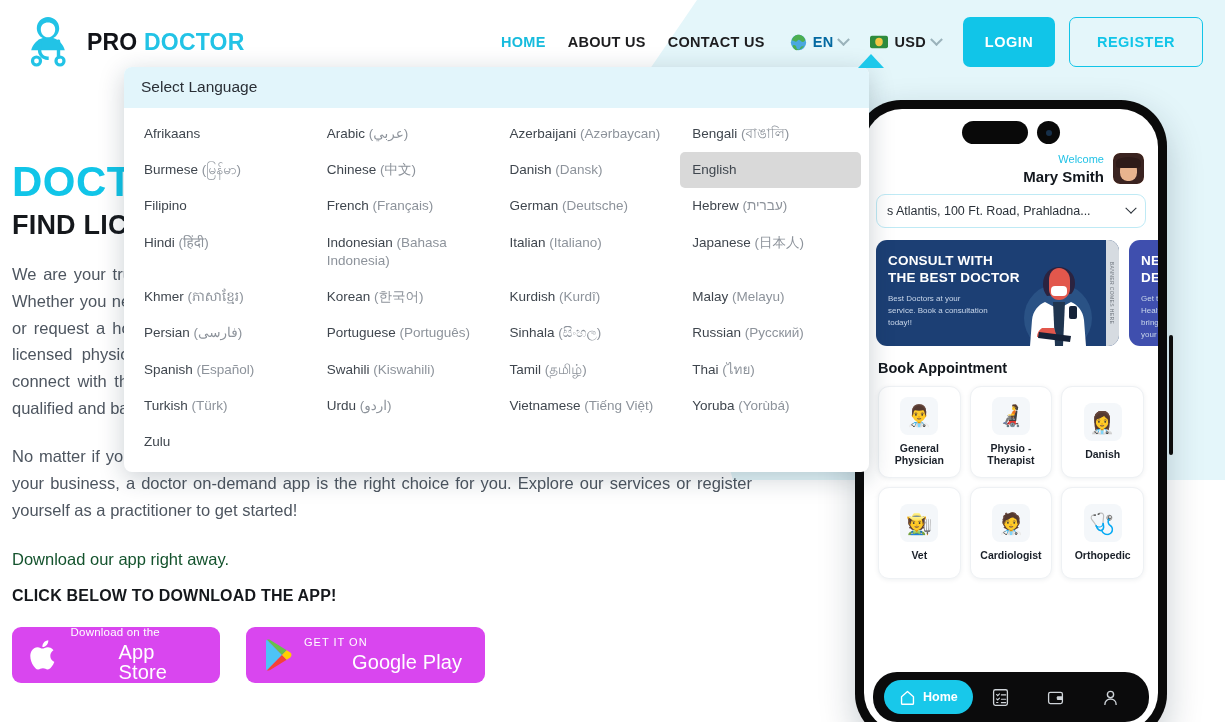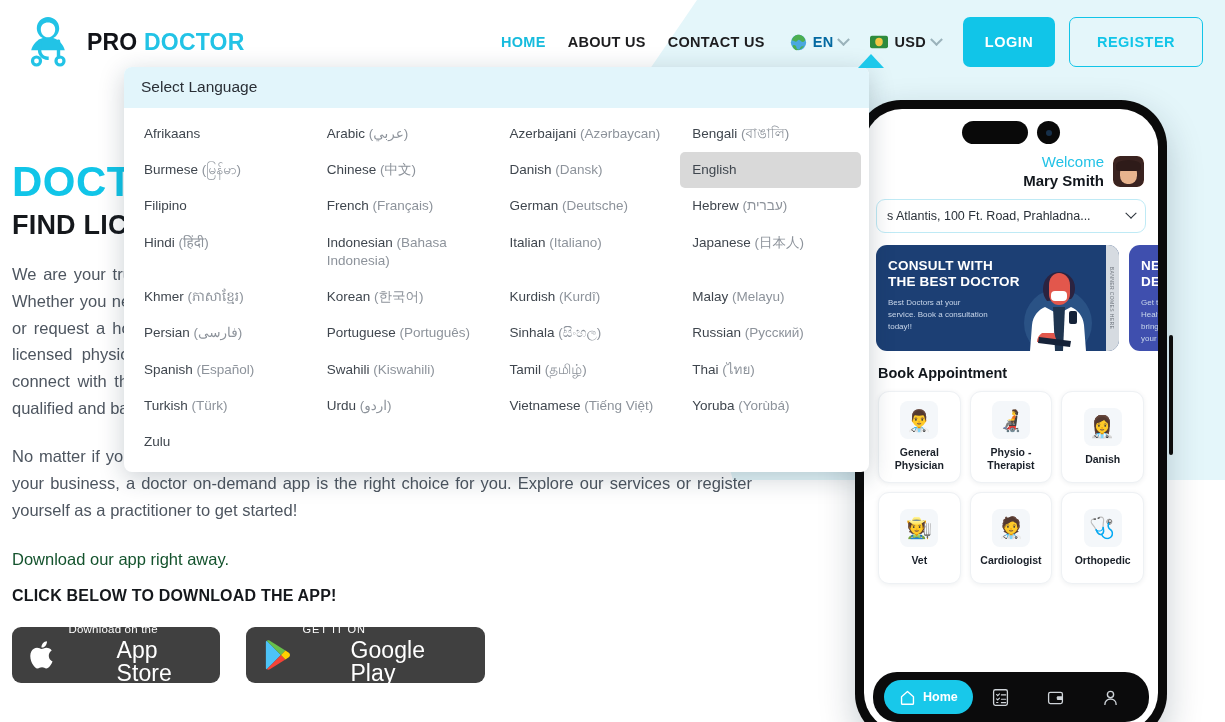--- a/index.html
+++ b/index.html
@@ -120,30 +120,30 @@
     max-width: 740px;
   }
   .hero-p.second { margin-top: 22px; }
   .hero-small { font-size: 16.5px; color: #14532d; margin-top: 26px; }
   .hero-cta {
     font-size: 16px; font-weight: bold; color: #15181c;
     letter-spacing: .2px; margin-top: 18px;
   }
   .store-row { display: flex; gap: 26px; margin-top: 22px; }
   .store-badge {
-    background: #404040; border-radius: 9px;
+    background: #d946ef; border-radius: 9px;
     height: 56px; display: flex; align-items: center;
     padding: 0 18px; gap: 12px; cursor: pointer;
   }
   .store-badge.apple { width: 208px; }
   .store-badge.google { width: 239px; }
   .store-txt { display: flex; flex-direction: column; line-height: 1; color:#fff; }
   .store-top { font-size: 11.5px; letter-spacing: .2px; }
   .store-top.caps { font-size: 11px; letter-spacing: 1px; }
-  .store-bot { font-size: 23px; font-weight: 500; margin-top: 4px; letter-spacing: .1px; margin-left: 48px; }
+  .store-bot { font-size: 20px; font-weight: 500; margin-top: 4px; letter-spacing: .1px; margin-left: 48px; }
 
   
   .lang-panel {
     position: absolute;
     left: 124px; top: 67px;
     width: 745px;
     background: #ffffff;
     border-radius: 8px;
     box-shadow: 0 6px 26px rgba(20,40,60,.22);
     z-index: 40;
@@ -209,21 +209,21 @@
     width: 23px; height: 23px; background: #090909; border-radius: 50%;
     display:flex; align-items:center; justify-content:center;
   }
   .notch-cam i { width:6px; height:6px; border-radius:50%; background:#17304a; display:block; }
 
   .ph-topbar {
     padding: 44px 14px 0 14px;
     display: flex; align-items: center; justify-content: flex-end; gap: 9px;
   }
   .ph-welcome { text-align: right; line-height: 1.15; }
-  .ph-welcome-s { font-size: 15px; color: #22c2e6; }
+  .ph-welcome-s { font-size: 11px; color: #22c2e6; }
   .ph-welcome-n { font-size: 15px; font-weight: bold; color: #12171d; margin-top: 2px; }
   .ph-avatar {
     width: 31px; height: 31px; border-radius: 7px; overflow:hidden;
     background: #c9a28a; position: relative; flex: 0 0 auto;
   }
   .ph-avatar .hair { position:absolute; inset:0; background:#3a2320; border-radius:7px; }
   .ph-avatar .face { position:absolute; left:7px; top:8px; width:17px; height:20px; background:#e8b48e; border-radius:45% 45% 42% 42%; }
   .ph-avatar .hair2 { position:absolute; left:3px; top:4px; width:25px; height:11px; background:#2e1b19; border-radius:50% 50% 20% 20%; }
 
   .ph-addr {

